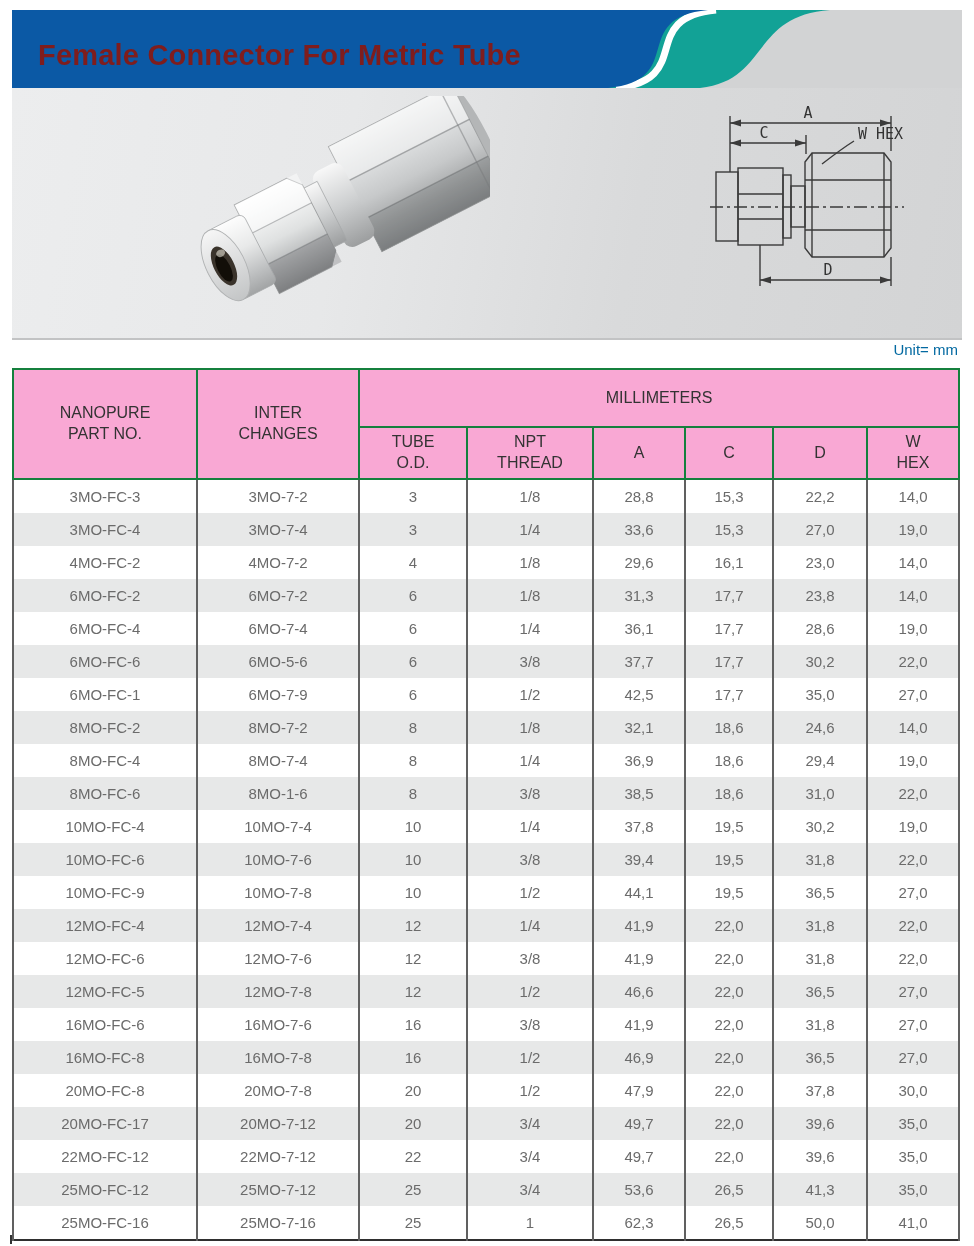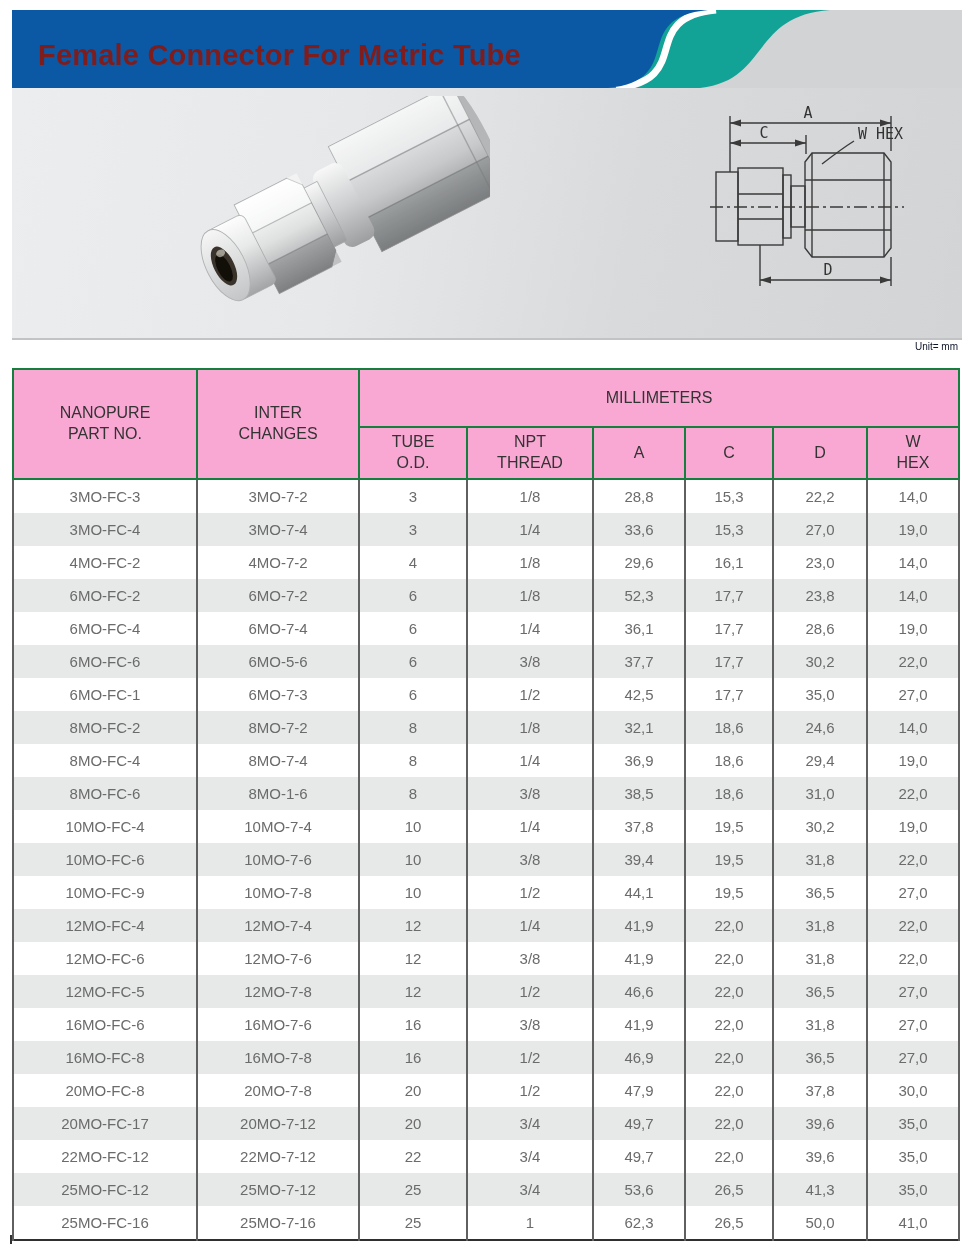--- a/index.html
+++ b/index.html
@@ -29,21 +29,21 @@
   .photo-svg{position:absolute;left:148px;top:8px;width:330px;height:238px;}
   .drawing-svg{position:absolute;left:696px;top:14px;width:252px;height:222px;}
   .drawing-svg text{
     font-family:"DejaVu Sans Mono", monospace;
     font-size:15px;fill:#333333;
   }
 
   
   .unit-row{
     position:absolute;left:12px;top:341px;width:946px;
-    text-align:right;font-size:10px;color:#0f172a;
+    text-align:right;font-size:15px;color:#0369a1;
   }
 
   
   table.spec{
     position:absolute;left:12px;top:368px;width:946px;
     border-collapse:collapse;table-layout:fixed;
     border:2px solid #2f2f2f;
   }
   table.spec th{
     background:#f9a8d4;
@@ -253,21 +253,21 @@
           <td>29,6</td>
           <td>16,1</td>
           <td>23,0</td>
           <td>14,0</td>
         </tr>
         <tr>
           <td>6MO-FC-2</td>
           <td>6MO-7-2</td>
           <td>6</td>
           <td>1/8</td>
-          <td>52,3</td>
+          <td>31,3</td>
           <td>17,7</td>
           <td>23,8</td>
           <td>14,0</td>
         </tr>
         <tr>
           <td>6MO-FC-4</td>
           <td>6MO-7-4</td>
           <td>6</td>
           <td>1/4</td>
           <td>36,1</td>
@@ -280,21 +280,21 @@
           <td>6MO-5-6</td>
           <td>6</td>
           <td>3/8</td>
           <td>37,7</td>
           <td>17,7</td>
           <td>30,2</td>
           <td>22,0</td>
         </tr>
         <tr>
           <td>6MO-FC-1</td>
-          <td>6MO-7-3</td>
+          <td>6MO-7-9</td>
           <td>6</td>
           <td>1/2</td>
           <td>42,5</td>
           <td>17,7</td>
           <td>35,0</td>
           <td>27,0</td>
         </tr>
         <tr>
           <td>8MO-FC-2</td>
           <td>8MO-7-2</td>

